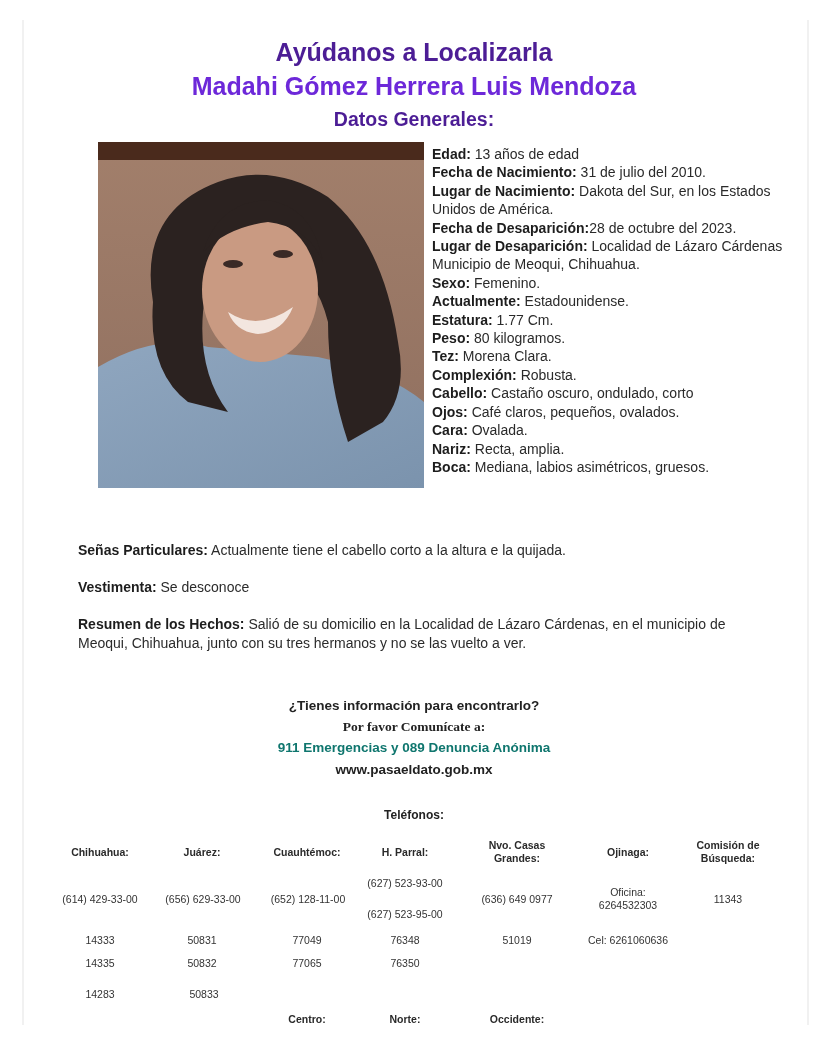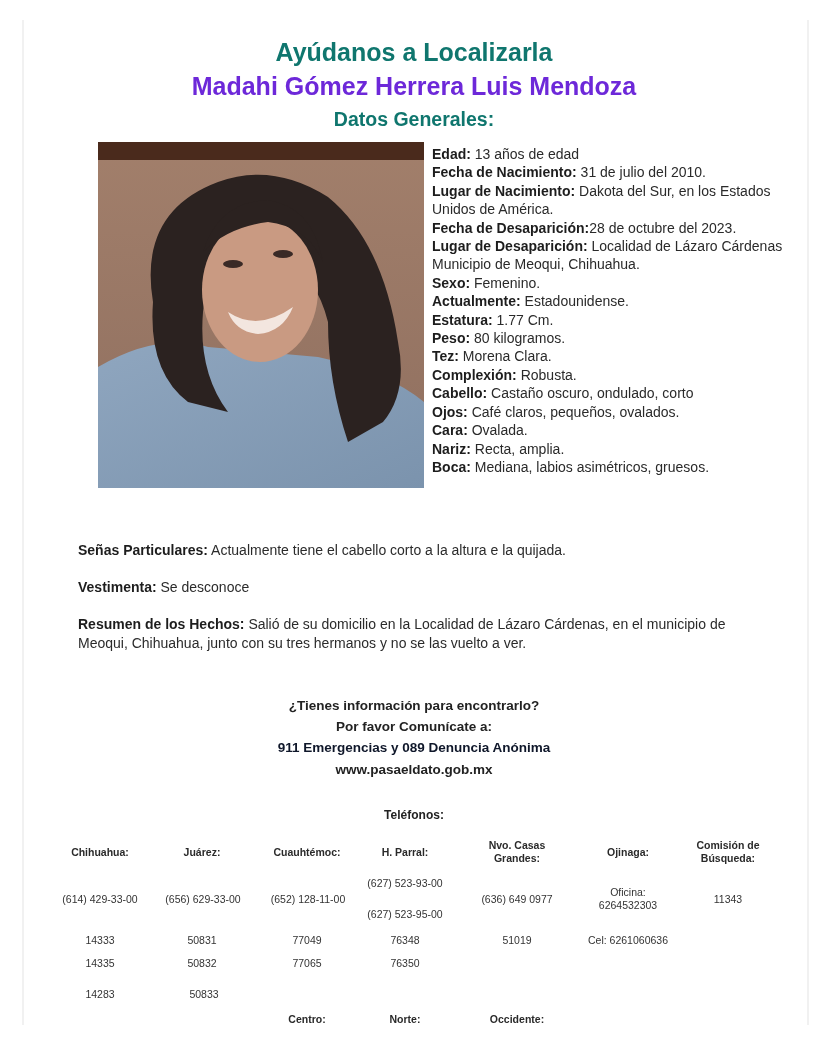--- a/index.html
+++ b/index.html
@@ -7,21 +7,21 @@
       width: 828px; height: 1042px; position: relative; overflow: hidden;
       font-family: "Liberation Sans", "DejaVu Sans", sans-serif; color: #222222;
     }
     .page {
       position: absolute; left: 22px; top: 20px; width: 783px; height: 1005px;
       border-left: 2px solid #f1f1f1; border-right: 2px solid #f1f1f1;
       background: #ffffff;
     }
     .title {
       position: absolute; left: 0; width: 828px; text-align: center;
-      font-weight: bold; color: #0f766e; white-space: nowrap;
+      font-weight: bold; color: #4c1d95; white-space: nowrap;
     }
     .t1 { top: 38px; font-size: 25px; }
     .t2 { top: 72px; font-size: 25px; color: #6d28d9; }
     .t3 { top: 108px; font-size: 19.5px; }
 
     
     .photo {
       position: absolute; left: 98px; top: 142px; width: 326px; height: 346px;
       overflow: hidden; background: #9b7a68;
     }
@@ -38,21 +38,21 @@
     .para {
       position: absolute; left: 78px; width: 690px; font-size: 14px; line-height: 18.5px;
       color: #2b2b2b;
     }
     .para b { color: #1d1d1d; }
 
     .contact {
       position: absolute; left: 0; width: 828px; text-align: center;
       font-weight: bold; font-size: 13.5px; color: #222;
     }
-    .red { color: #0f172a; }
+    .red { color: #0f766e; }
 
     .tbl { position: absolute; font-size: 10.5px; color: #333; text-align: center; }
     .tbl.h { font-weight: bold; color: #2a2a2a; line-height: 13px; }
   </style>
 </head>
 <body>
 
 <div class="page"></div>
 
 <div class="title t1">Ayúdanos a Localizarla</div>
@@ -100,21 +100,21 @@
   <p class="row"><b>Cara:</b><span> Ovalada.</span></p>
   <p class="row"><b>Nariz:</b><span> Recta, amplia.</span></p>
   <p class="row"><b>Boca:</b><span> Mediana, labios asimétricos, gruesos.</span></p>
 </div>
 
 <div class="para" style="top:541px;"><b>Señas Particulares:</b><span> Actualmente tiene el cabello corto a la altura e la quijada.</span></div>
 <div class="para" style="top:578px;"><b>Vestimenta:</b><span> Se desconoce</span></div>
 <div class="para" style="top:615px;"><b>Resumen de los Hechos:</b><span> Salió de su domicilio en la Localidad de Lázaro Cárdenas, en el municipio de Meoqui, Chihuahua, junto con su tres hermanos y no se las vuelto a ver.</span></div>
 
 <div class="contact" style="top:698px;">¿Tienes información para encontrarlo?</div>
-<div class="contact" style="top:719px;">Por favor Comunícate a:</div>
+<div class="contact" style="top:719px;font-family:Liberation Serif, serif;">Por favor Comunícate a:</div>
 <div class="contact red" style="top:740px;">911 Emergencias y 089 Denuncia Anónima</div>
 <div class="contact" style="top:762px;">www.pasaeldato.gob.mx</div>
 <div class="contact" style="top:808px; font-size:12px;">Teléfonos:</div>
 
 <div class="tbl h" style="left:50px; top:846px; width:100px;">Chihuahua:</div>
 <div class="tbl h" style="left:152px; top:846px; width:100px;">Juárez:</div>
 <div class="tbl h" style="left:257px; top:846px; width:100px;">Cuauhtémoc:</div>
 <div class="tbl h" style="left:355px; top:846px; width:100px;">H. Parral:</div>
 <div class="tbl h" style="left:472px; top:839px; width:90px;">Nvo. Casas Grandes:</div>
 <div class="tbl h" style="left:583px; top:846px; width:90px;">Ojinaga:</div>

